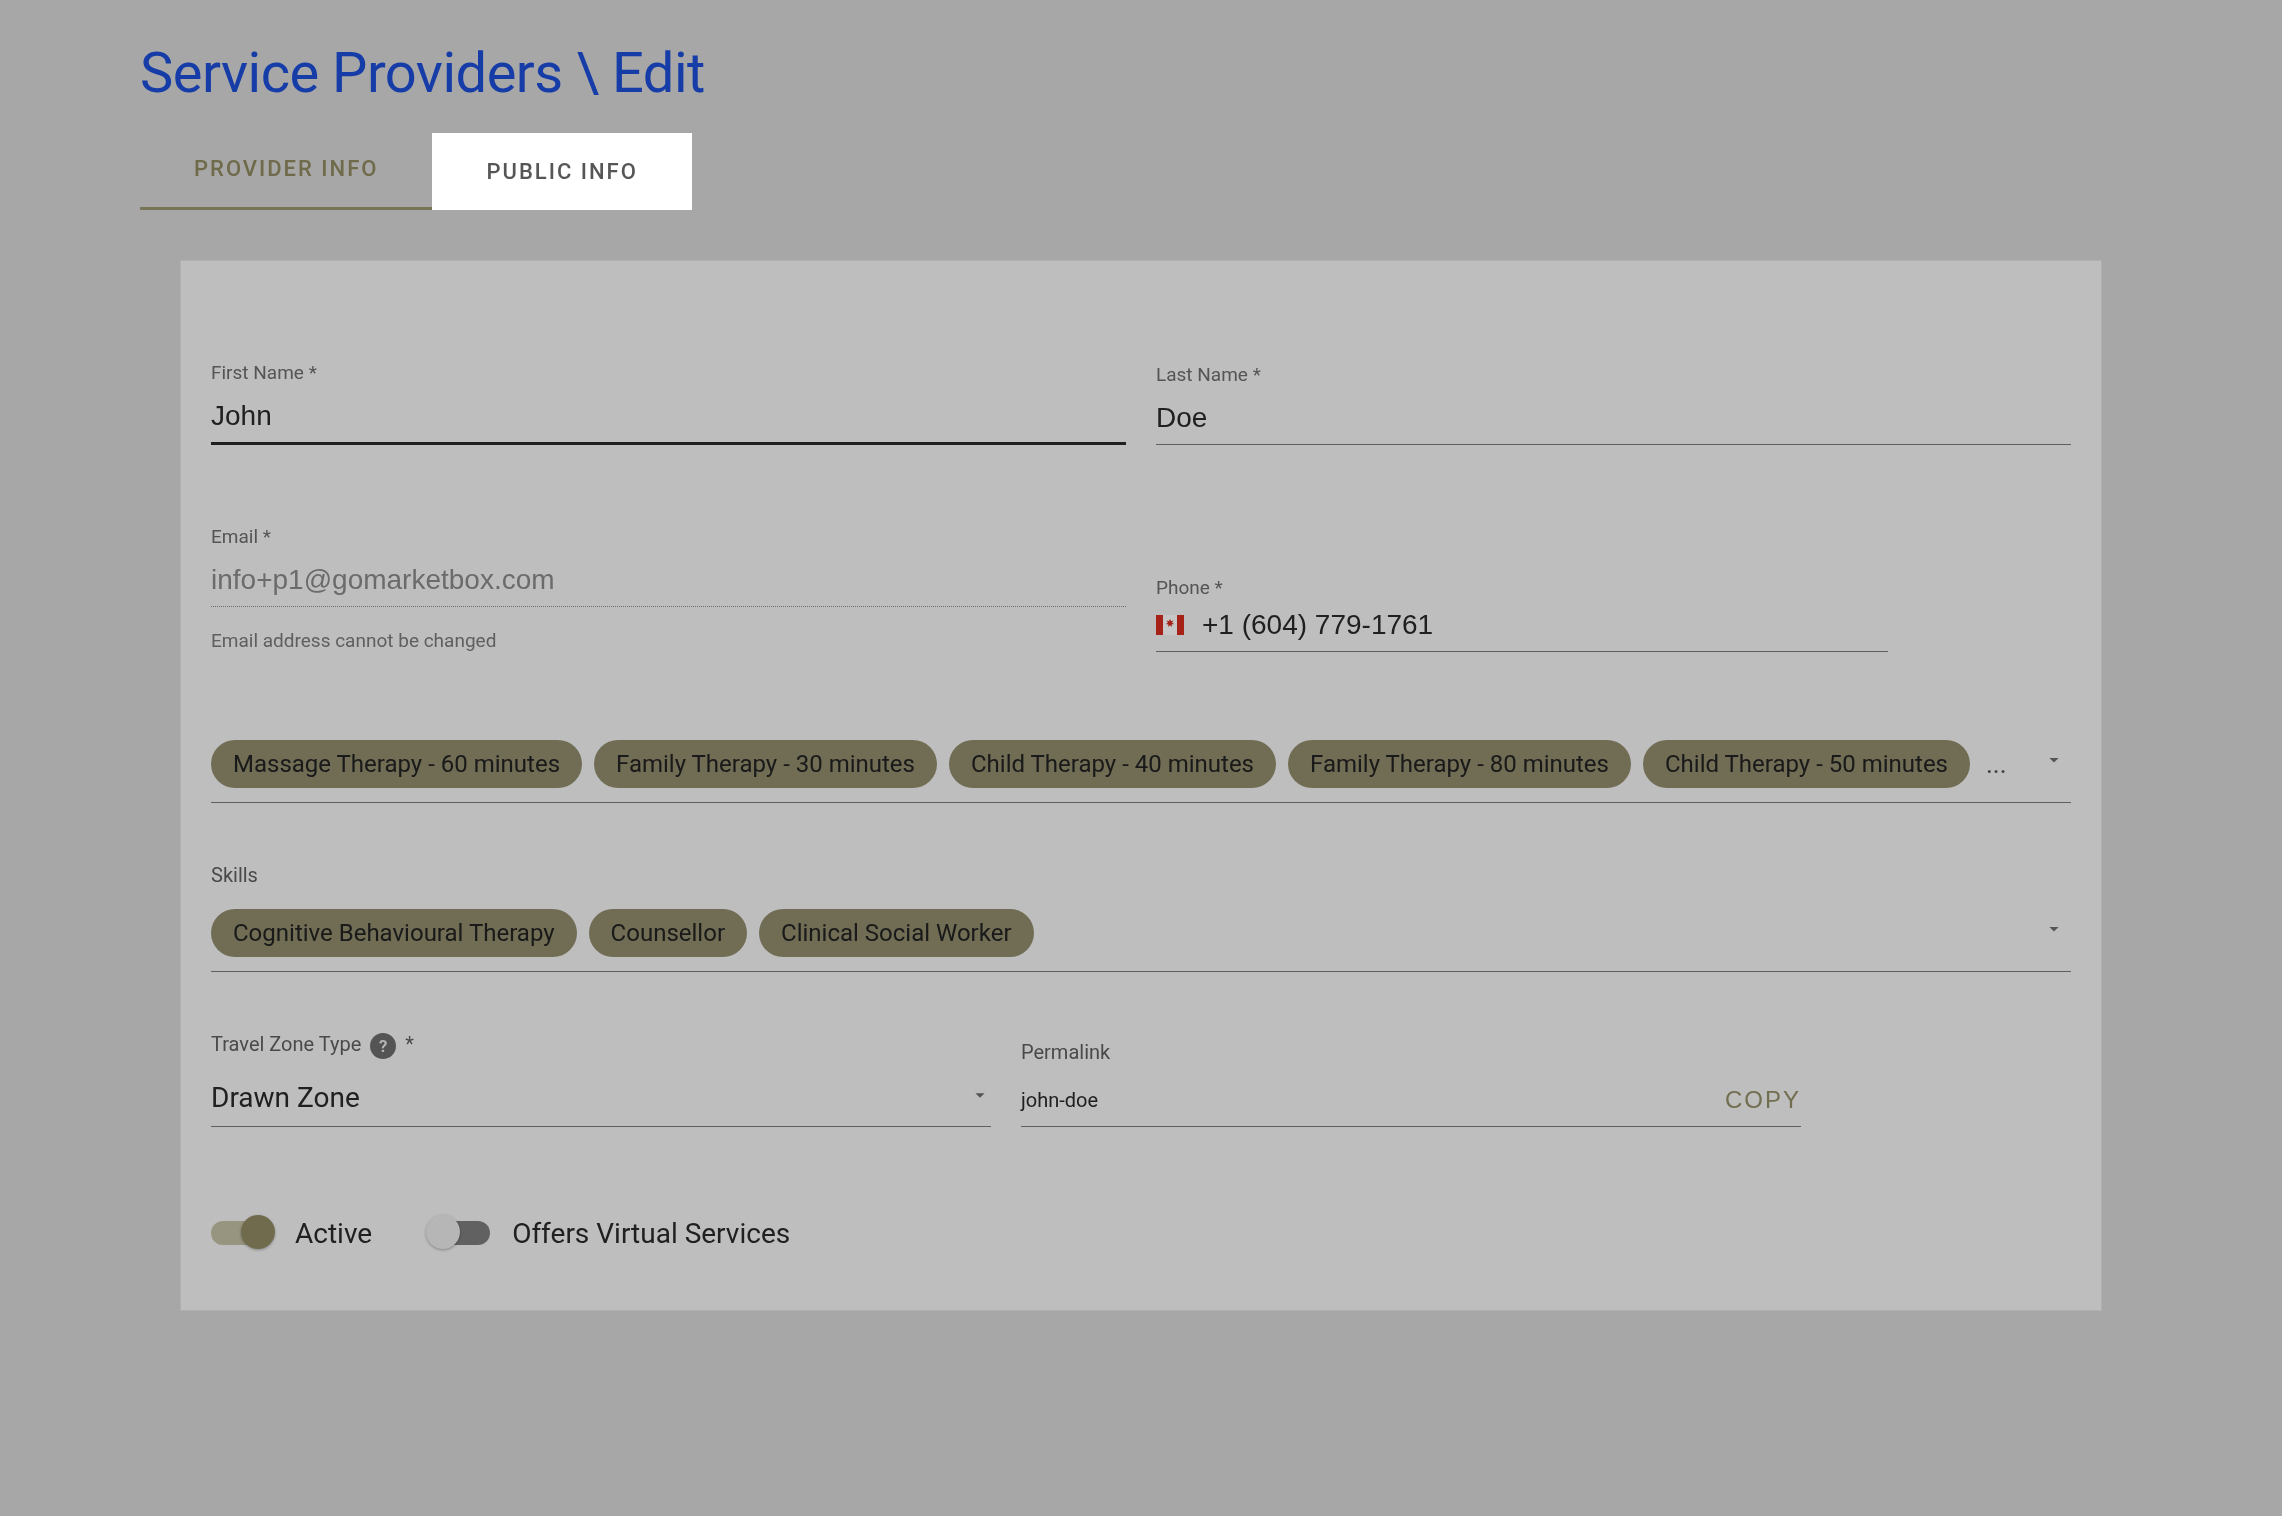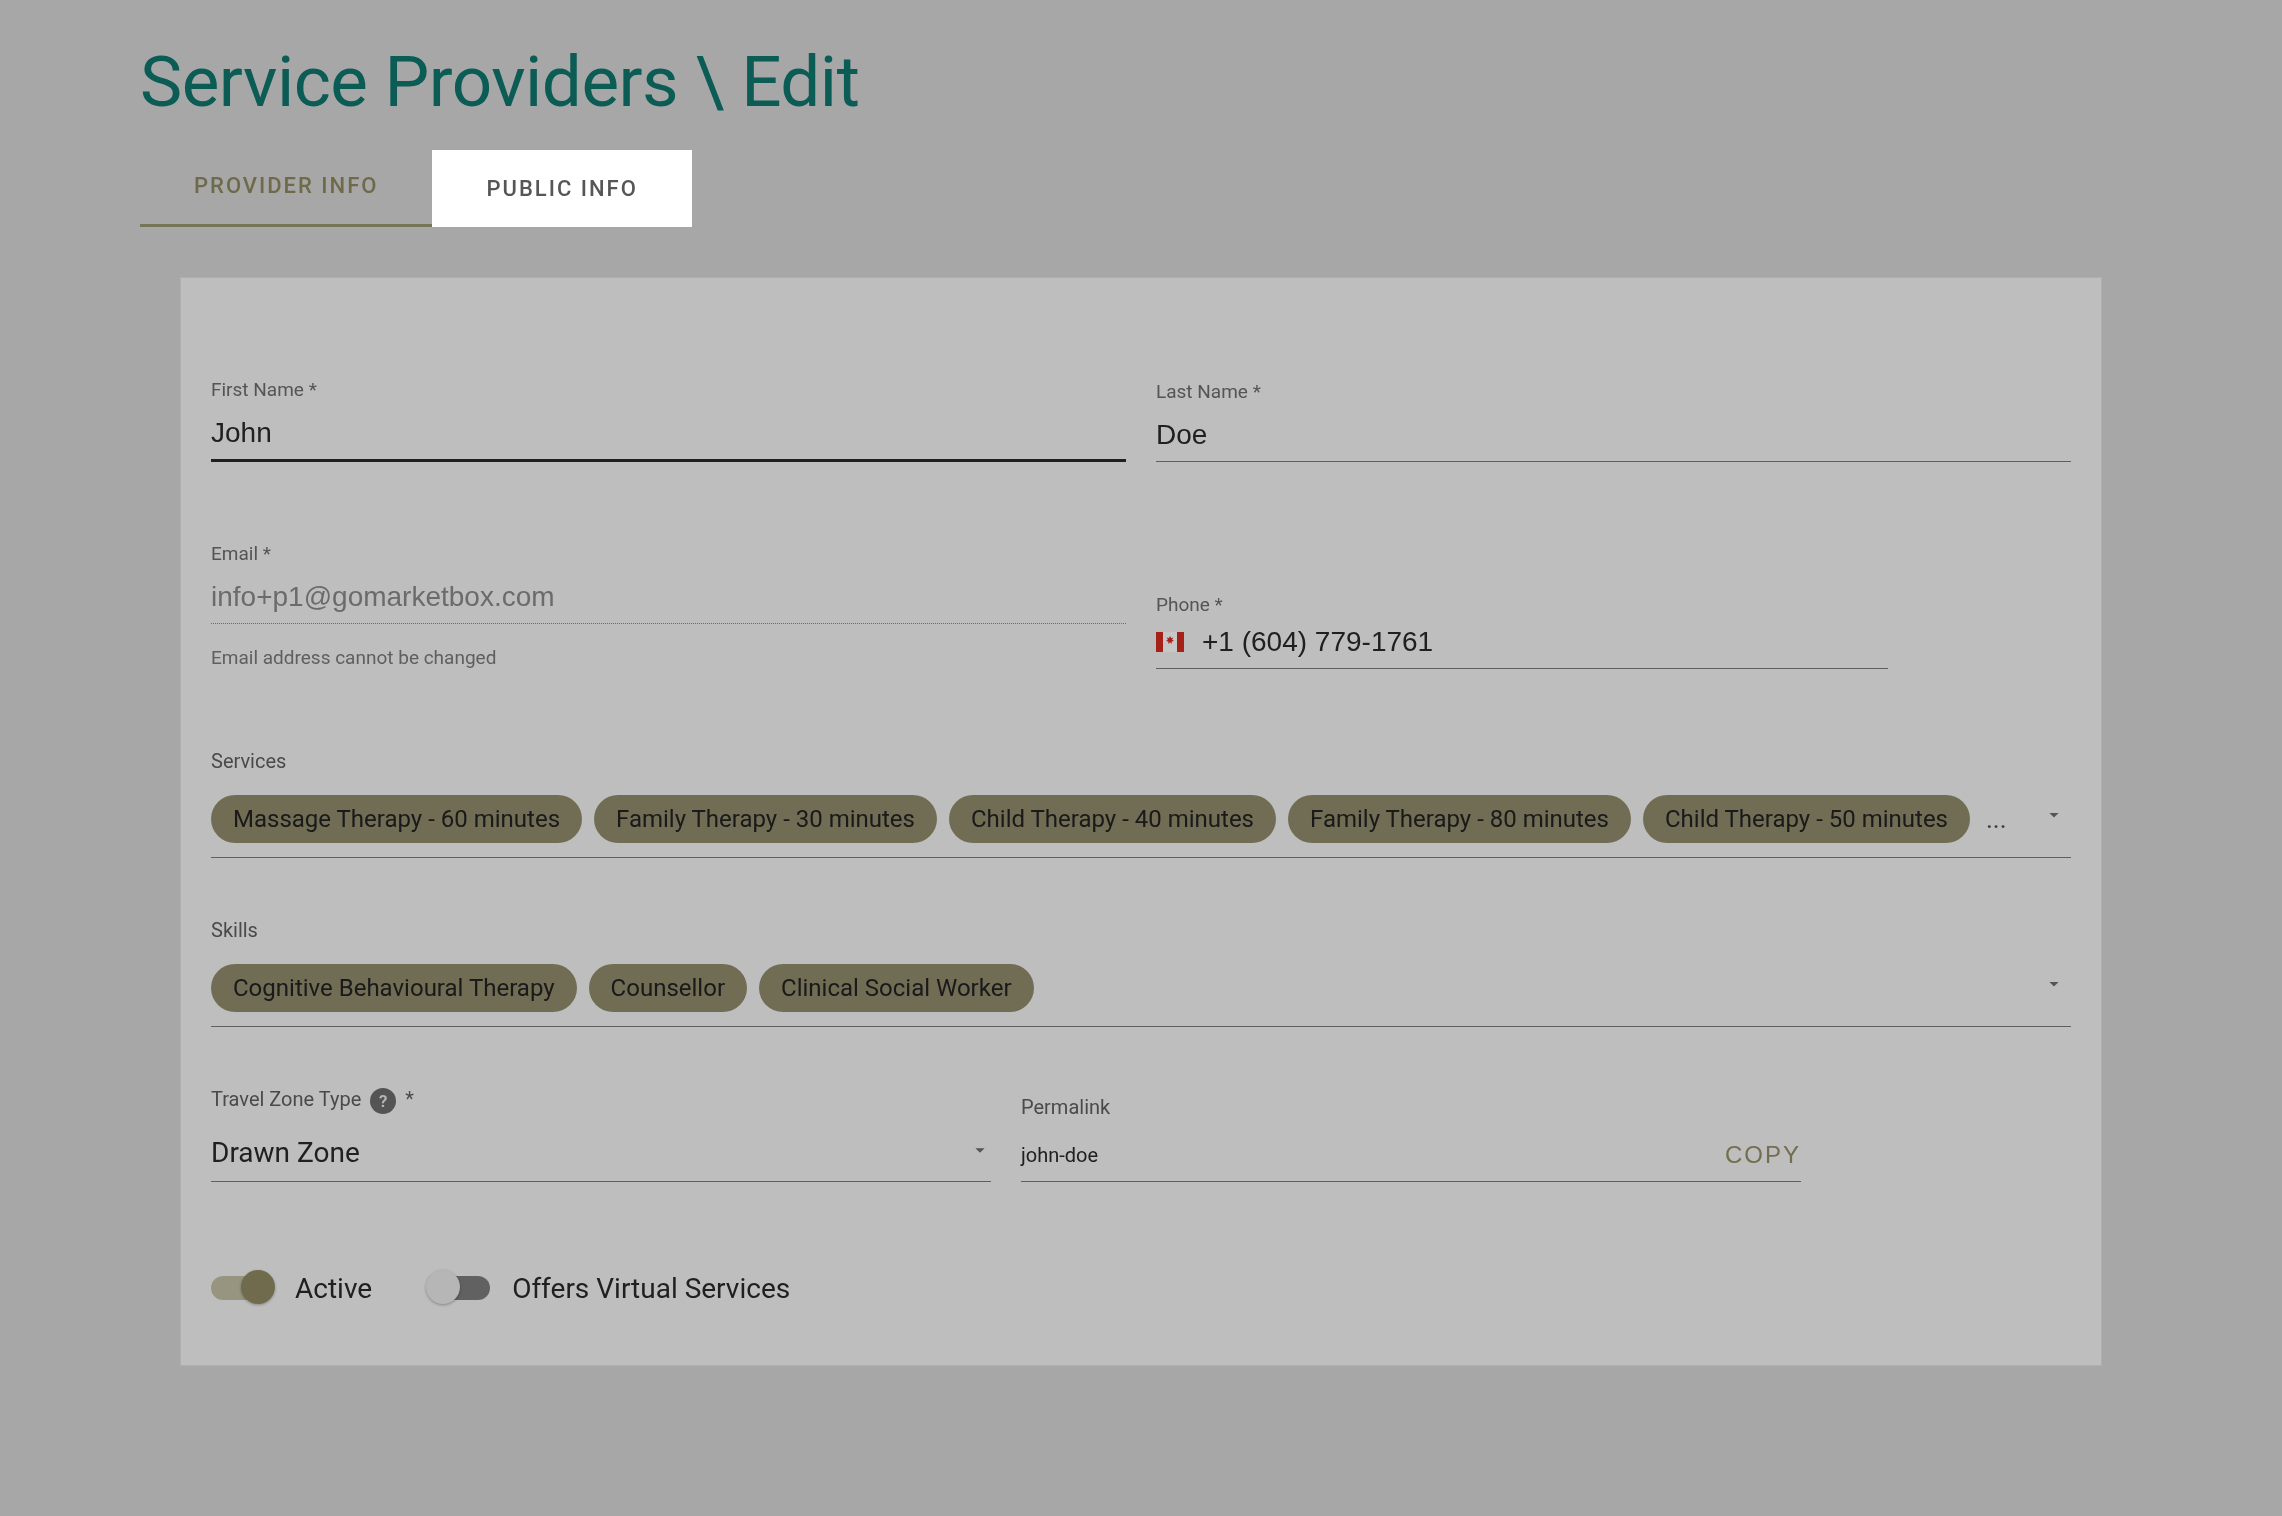--- a/index.html
+++ b/index.html
@@ -19,23 +19,23 @@
     background: rgba(0,0,0,0.22);
     pointer-events: none;
     z-index: 50;
   }
 
   .page {
     padding: 40px 140px 0 140px;
   }
 
   .page-title {
-    font-size: 71px;
+    font-size: 56px;
     font-weight: 400;
-    color: #0f766e;
+    color: #1d4ed8;
     letter-spacing: -0.5px;
     margin-bottom: 24px;
   }
 
   .tabs {
     display: flex;
     align-items: flex-end;
   }
 
   .tab {
@@ -291,21 +291,20 @@
               <rect x="21" width="7" height="20" fill="#d52b1e"></rect>
               <path d="M14 4 l1.2 2.2 2.2-.6-1.3 2.1 2 1.4-2.5.3.2 2.5-1.8-1.7-1.8 1.7.2-2.5-2.5-.3 2-1.4-1.3-2.1 2.2.6z" fill="#d52b1e"></path>
             </svg>
           </span>
           <input class="phone-value" value="+1 (604) 779-1761" style="">
         </div>
       </div>
     </div>
 
     <div class="section">
-      <div class="section-label">Services</div>
       <div class="chip-row">
         <span class="chip">Massage Therapy - 60 minutes</span>
         <span class="chip">Family Therapy - 30 minutes</span>
         <span class="chip">Child Therapy - 40 minutes</span>
         <span class="chip">Family Therapy - 80 minutes</span>
         <span class="chip">Child Therapy - 50 minutes</span>
         <span class="chip-ellipsis">...</span>
         <span class="dropdown-caret">
           <svg class="caret" viewBox="0 0 24 24">
               <path d="M7 10l5 5 5-5z" fill="#6d6d6d"></path>

